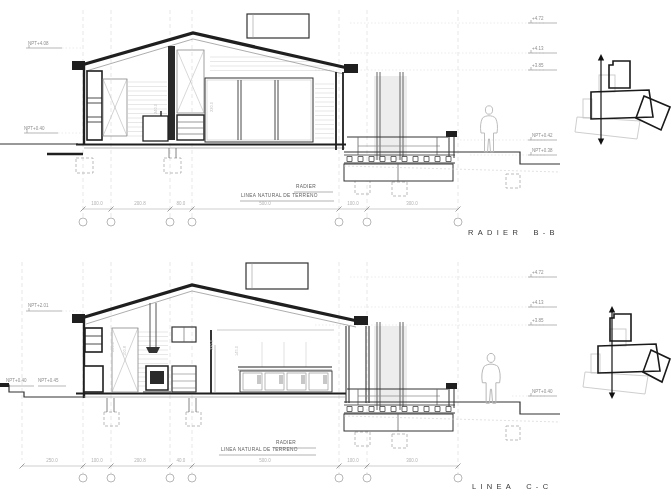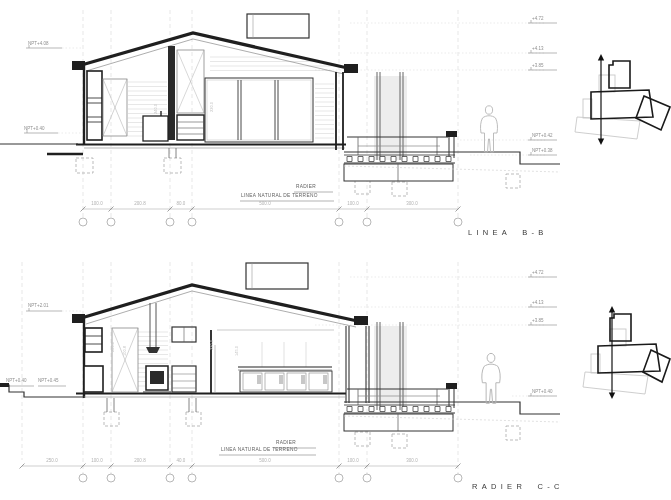--- a/index.html
+++ b/index.html
@@ -382,21 +382,21 @@
 <span class="lbl ann" style="left:296px;top:185px">RADIER</span>
 <span class="lbl ann" style="left:241px;top:194px">LINEA NATURAL DE TERRENO</span>
 <span class="lbl dim" style="left:97px;top:202px">100.0</span>
 <span class="lbl dim" style="left:140px;top:202px">200.8</span>
 <span class="lbl dim" style="left:181px;top:202px">80.0</span>
 <span class="lbl dim" style="left:265px;top:202px">500.0</span>
 <span class="lbl dim" style="left:353px;top:202px">100.0</span>
 <span class="lbl dim" style="left:412px;top:202px">300.0</span>
 <span class="lbl vdim" style="left:210px;top:112px">220.0</span>
 <span class="lbl vdim" style="left:154px;top:114px">240.0</span>
-<span class="lbl title" style="left:468px;top:229px">LINEA B-B</span>
+<span class="lbl title" style="left:468px;top:229px">RADIER B-B</span>
 
 <span class="lbl lvl" style="left:28px;top:304px">NPT+2.01</span>
 <span class="lbl lvl" style="left:6px;top:379px">NPT+0.40</span>
 <span class="lbl lvl" style="left:38px;top:379px">NPT+0.45</span>
 <span class="lbl lvl" style="left:532px;top:271px">+4.72</span>
 <span class="lbl lvl" style="left:532px;top:301px">+4.13</span>
 <span class="lbl lvl" style="left:532px;top:319px">+3.85</span>
 <span class="lbl lvl" style="left:532px;top:390px">NPT+0.40</span>
 <span class="lbl ann" style="left:276px;top:441px">RADIER</span>
 <span class="lbl ann" style="left:221px;top:448px">LINEA NATURAL DE TERRENO</span>
@@ -404,15 +404,15 @@
 <span class="lbl dim" style="left:97px;top:459px">100.0</span>
 <span class="lbl dim" style="left:140px;top:459px">200.8</span>
 <span class="lbl dim" style="left:181px;top:459px">40.0</span>
 <span class="lbl dim" style="left:265px;top:459px">500.0</span>
 <span class="lbl dim" style="left:353px;top:459px">100.0</span>
 <span class="lbl dim" style="left:412px;top:459px">300.0</span>
 <span class="lbl vdim" style="left:111px;top:352px">240.0</span>
 <span class="lbl vdim" style="left:210px;top:350px">220.0</span>
 <span class="lbl vdim" style="left:235px;top:356px">145.0</span>
 <span class="lbl vdim" style="left:123px;top:356px">100.8</span>
-<span class="lbl title" style="left:472px;top:483px">RADIER C-C</span>
+<span class="lbl title" style="left:472px;top:483px">LINEA C-C</span>
 
 </div>
 
 </body></html>

